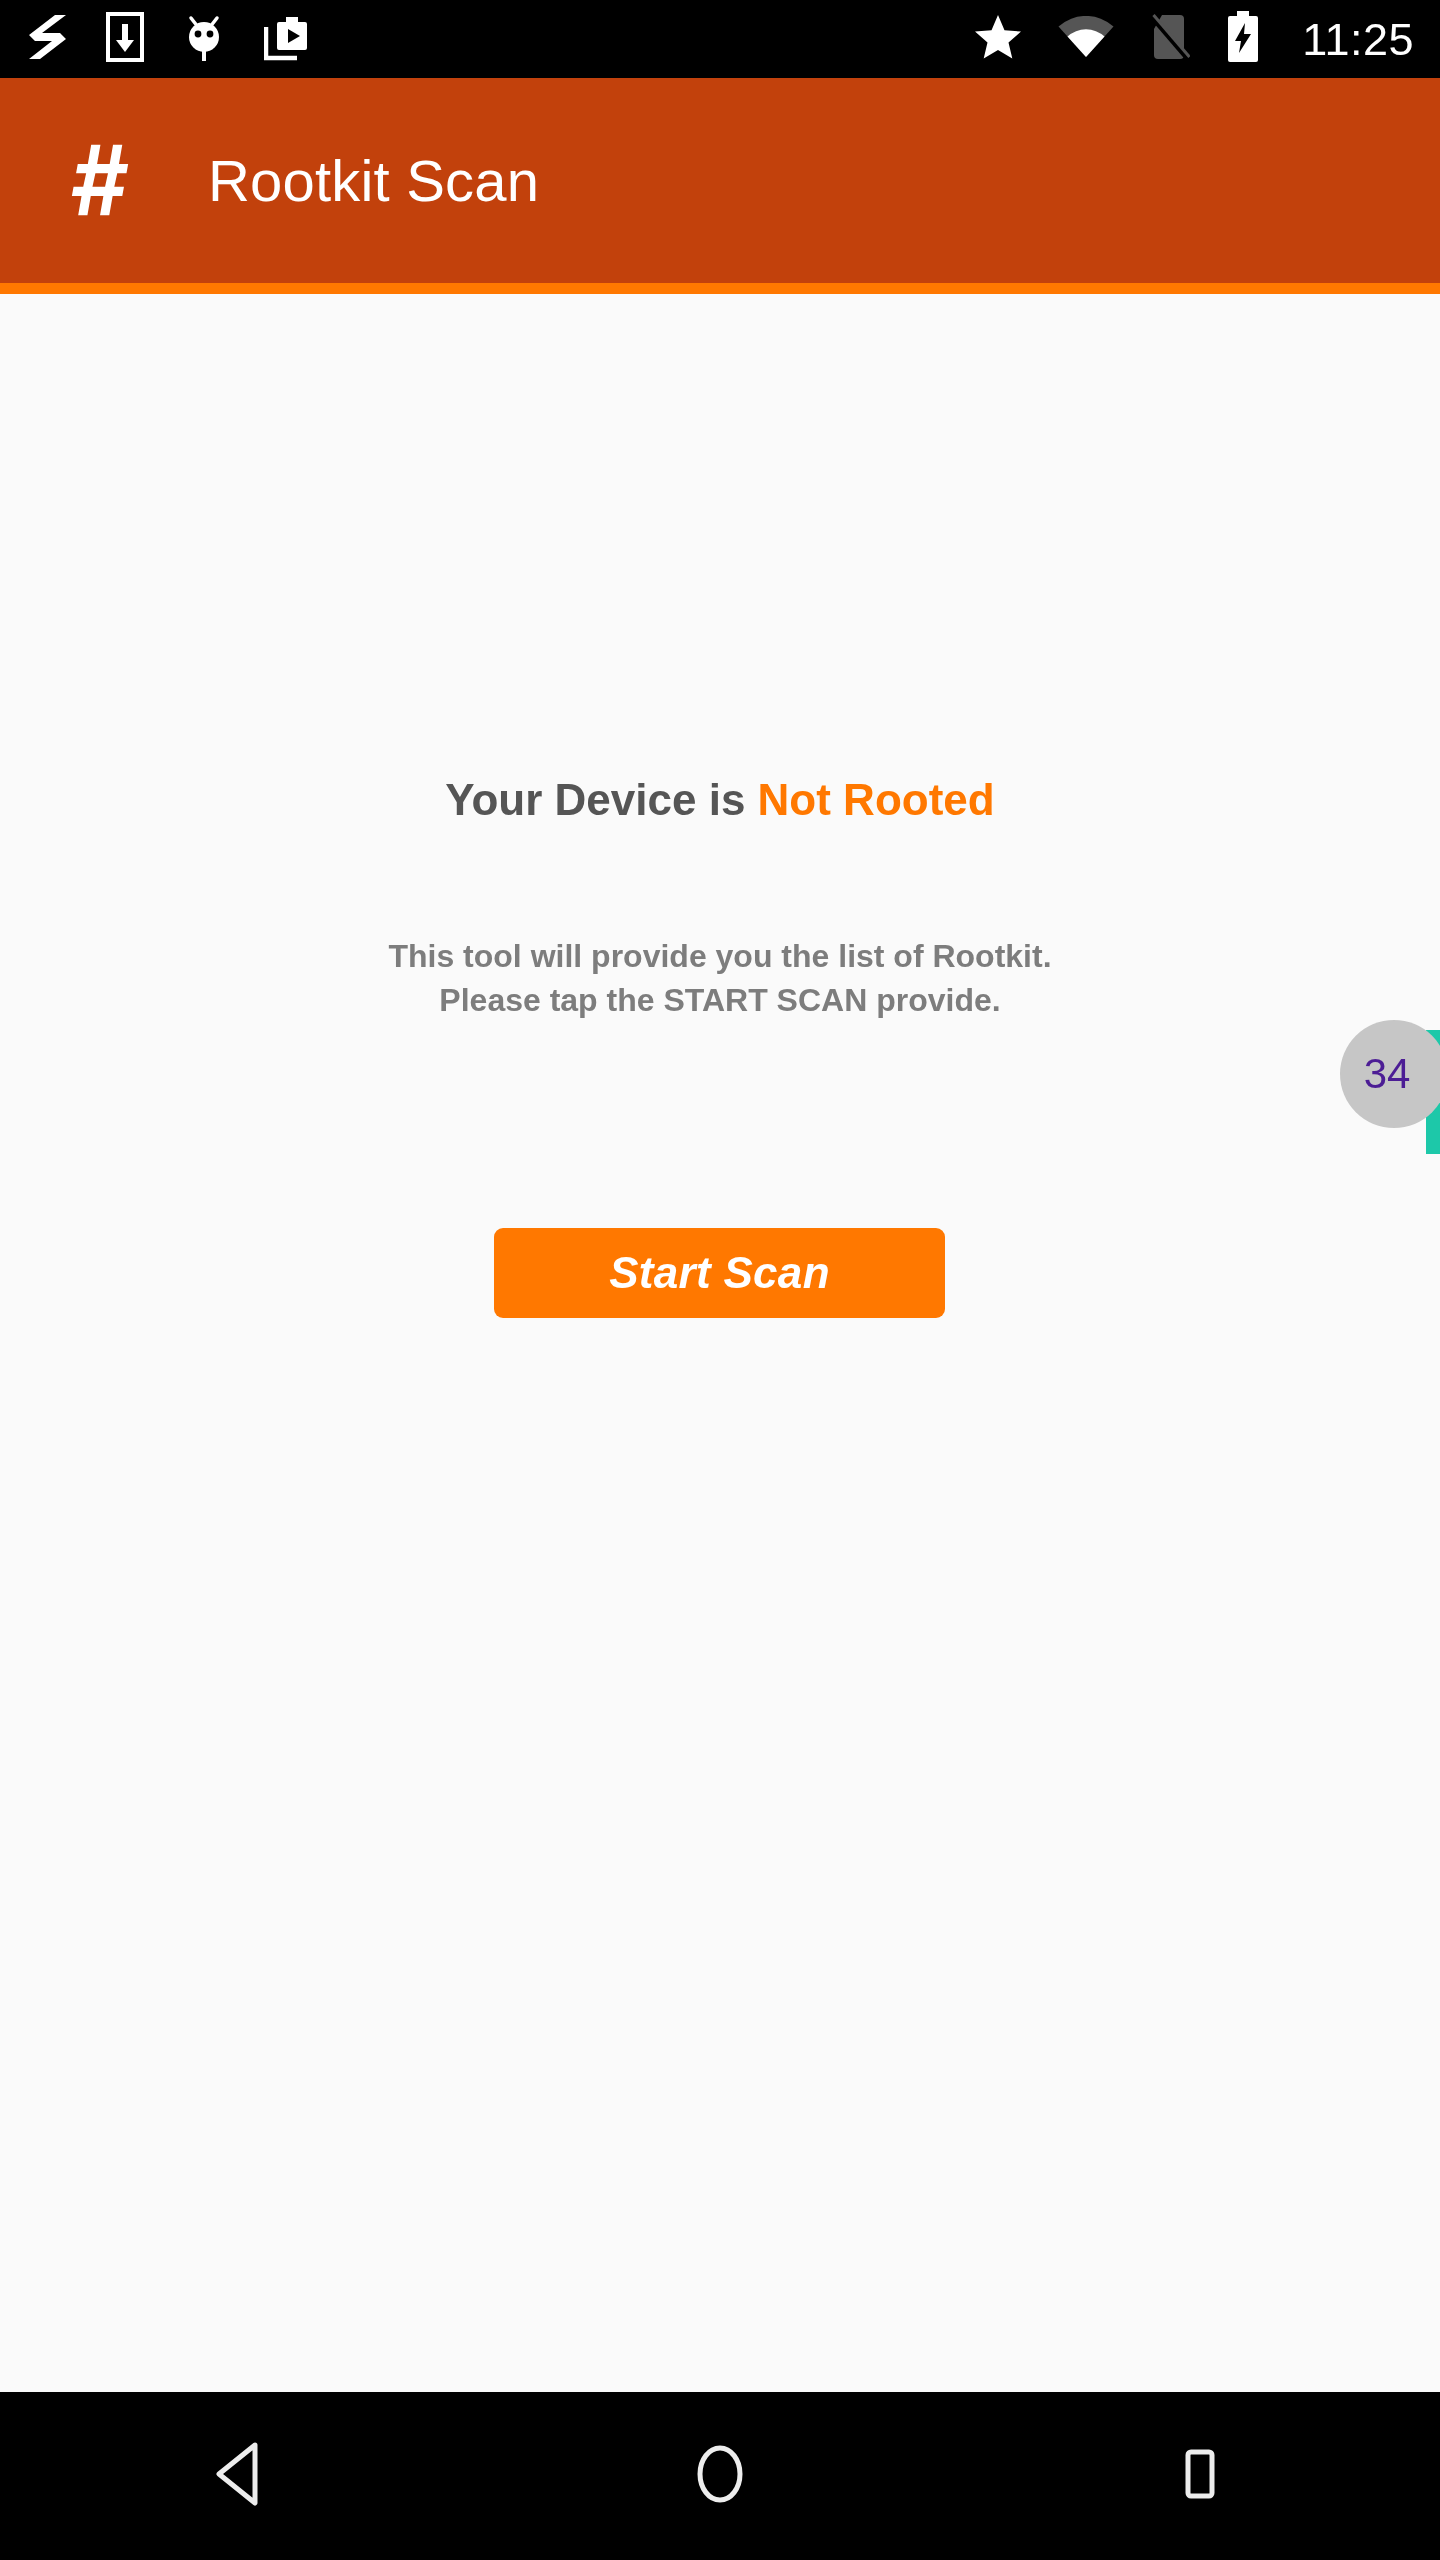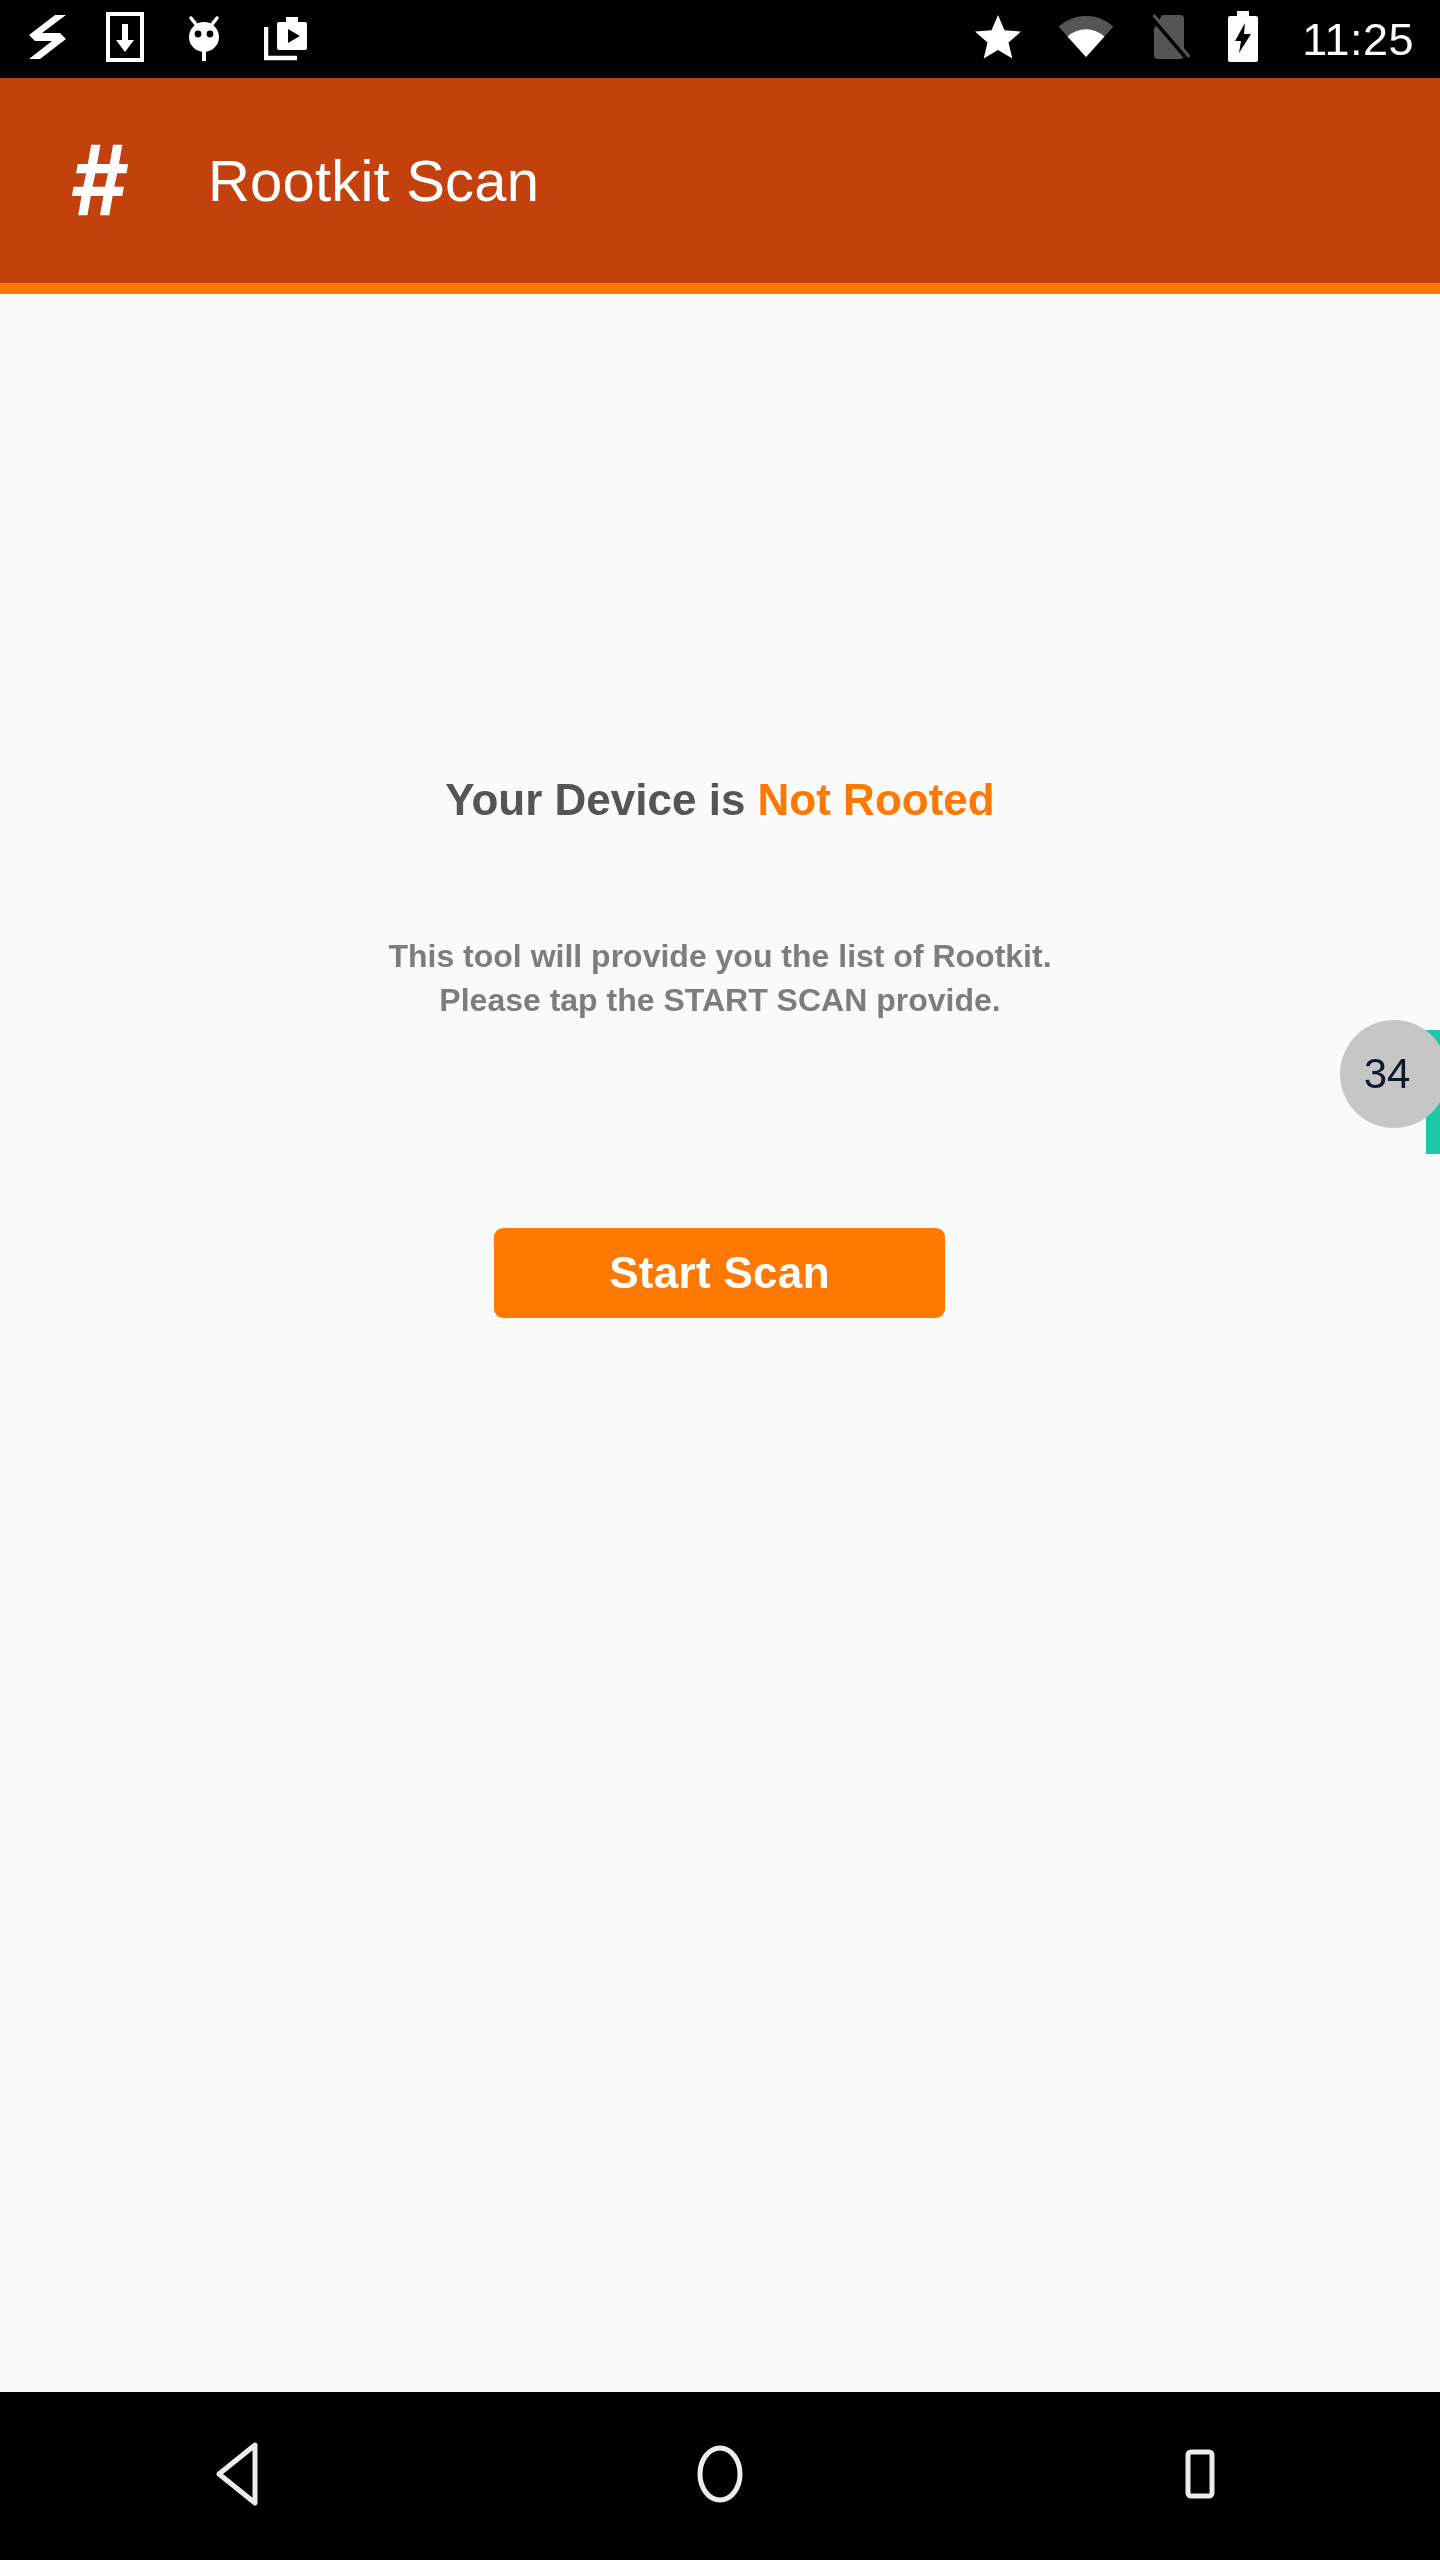--- a/index.html
+++ b/index.html
@@ -86,21 +86,21 @@
   #start-scan-button {
     position:absolute; top:934px; left:494px;
     width:451px; height:90px;
     background:#FF7800;
     border:none; border-radius:9px;
     color:#FFFFFF;
     font-family:"Liberation Sans", sans-serif;
     font-size:44px; font-weight:bold;
     letter-spacing:0.3px;
     cursor:pointer;
-    display:flex; align-items:center; justify-content:center;
+    display:flex; align-items:center; justify-content:center;font-style:italic;
   }
 
   
   #scroll-track {
     position:absolute; top:0; right:0;
     width:14px; height:2098px;
     background:transparent;
   }
   #scroll-thumb {
     position:absolute; right:0; top:736px;
@@ -108,21 +108,21 @@
     background:#1DC8A9;
   }
   #fastscroll-badge {
     position:absolute; right:-8px; top:726px;
     width:108px; height:108px;
     border-radius:54px;
     background:#C6C6C6;
     display:flex; align-items:center; justify-content:center;
   }
   #fastscroll-badge-label {
-    color:#0f172a;
+    color:#4c1d95;
     font-size:42px; font-weight:400;
     margin-right:14px;
     line-height:1;
   }
 
   
   #nav-bar {
     position:absolute; top:2392px; left:0;
     width:1440px; height:168px;
     background:#000000;

